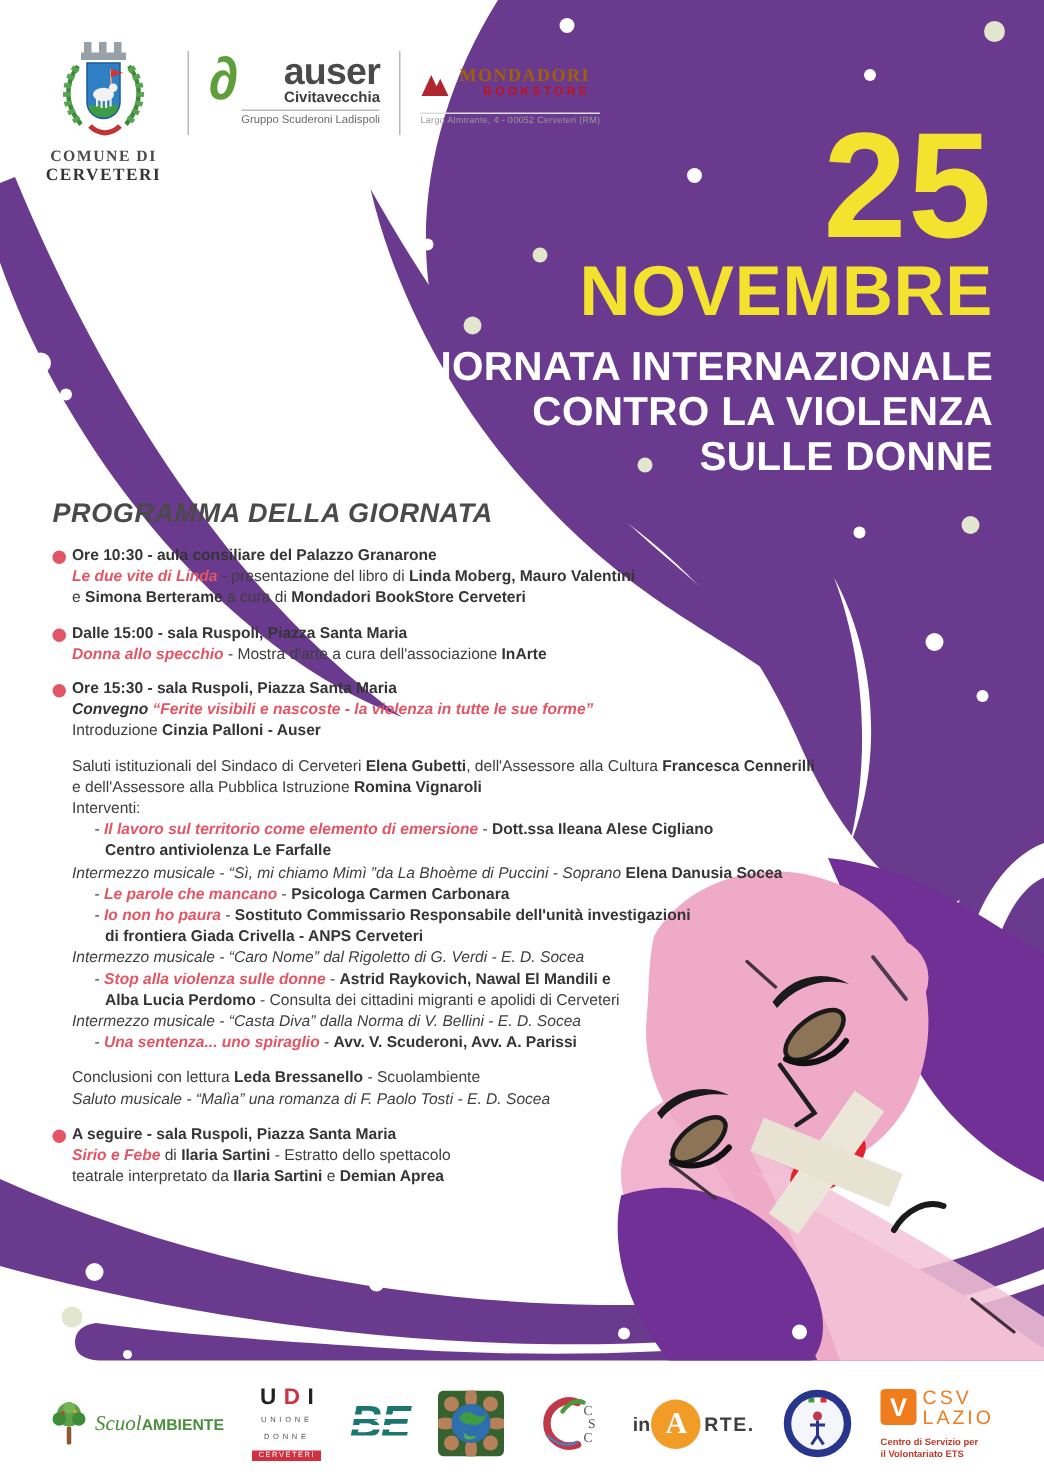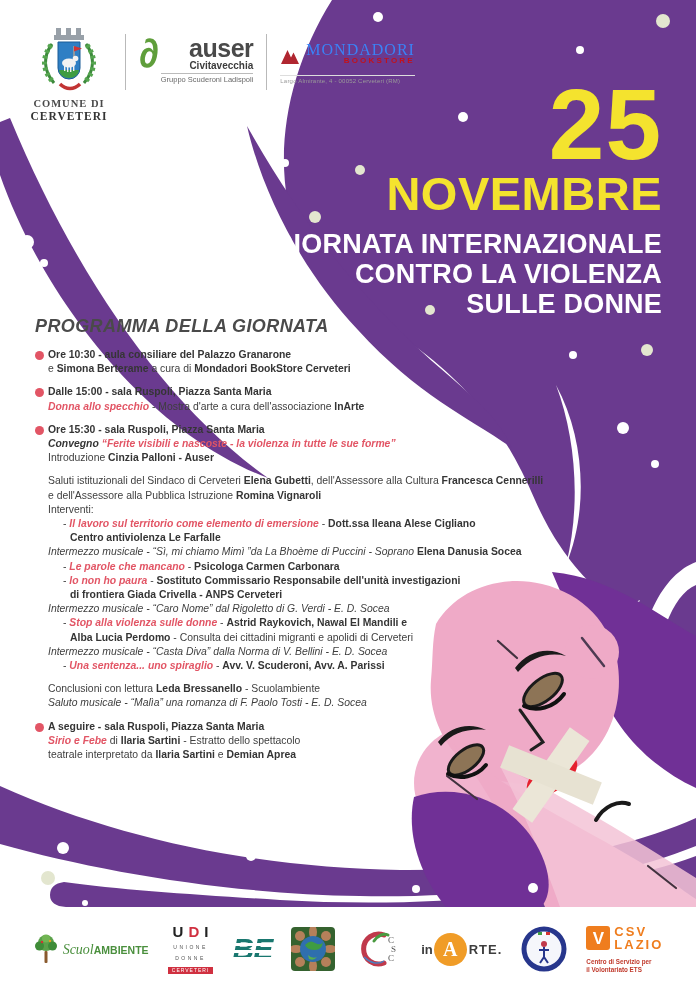--- a/index.html
+++ b/index.html
@@ -14,30 +14,30 @@
   .vdiv{width:1px;height:56px;background:#b9b9b9;margin-top:8px;}
   .auser-block{display:flex;align-items:flex-start;gap:2px;margin-top:10px;}
   .auser-d{font-size:40px;line-height:34px;color:#5f9e3b;font-style:italic;font-weight:700;}
   .auser-col{text-align:right;}
   .auser-name{font-size:25px;font-weight:700;color:#4a4a4a;line-height:24px;letter-spacing:-0.5px;}
   .auser-city{font-size:10px;font-weight:700;color:#3c3c3c;line-height:11px;}
   .auser-group{font-size:7.5px;color:#6a6a6a;line-height:9px;border-top:1px solid #bbb;margin-top:2px;padding-top:1px;}
   .mond-block{margin-top:18px;text-align:left;}
   .mond-row{display:flex;align-items:flex-end;gap:4px;}
   .mond-texts{line-height:12px;}
-  .mond-name{font-family:"Liberation Serif",serif;font-weight:400;font-size:16px;color:#3b82f6;letter-spacing:1px;}
+  .mond-name{font-family:"Liberation Serif",serif;font-weight:700;font-size:12px;color:#a16207;letter-spacing:1px;}
   .mond-sub{font-size:8px;font-weight:700;color:#c1121c;letter-spacing:2.2px;text-align:right;line-height:9px;}
   .mond-addr{font-size:6px;color:#9a9a9a;margin-top:10px;border-top:1px solid #ddd;padding-top:2px;letter-spacing:.2px;}
   
   .hero{position:absolute;top:80px;right:34px;z-index:2;text-align:right;}
   .hero-day{font-size:100px;font-weight:800;color:#f4e32e;line-height:88px;letter-spacing:1px;}
   .hero-month{font-size:47px;font-weight:800;color:#f4e32e;line-height:52px;letter-spacing:.5px;}
   .hero-sub{margin-top:9px;font-size:27px;font-weight:700;color:#ffffff;line-height:30px;letter-spacing:.2px;}
   
-  .program{position:absolute;left:35px;top:316px;width:540px;z-index:2;color:#3e3e3e;}
+  .program{position:absolute;left:35px;top:332px;width:540px;z-index:2;color:#3e3e3e;}
   .program-heading{font-size:18px;font-weight:700;font-style:italic;color:#4a4a4a;letter-spacing:.4px;margin-bottom:11px;}
   .pblock{margin:0;}
   .pblock.gap{margin-top:9px;}
   .pline{position:relative;padding-left:13px;font-size:10.4px;line-height:14.2px;white-space:nowrap;}
   .dot{position:absolute;left:0;top:3px;width:9px;height:9px;border-radius:50%;background:#e25565;}
   .sg-n{font-weight:400;color:#3e3e3e;}
   .sg-b{font-weight:700;color:#353535;}
   .sg-i{font-style:italic;color:#3e3e3e;}
   .sg-bi{font-weight:700;font-style:italic;color:#353535;}
   .sg-ri{font-weight:700;font-style:italic;color:#e25565;}
@@ -57,21 +57,21 @@
   .be-stripe{position:absolute;left:-2px;width:44px;height:2.5px;background:#fff;}
   .inarte{display:flex;align-items:center;color:#3d3d3d;}
   .inarte-in{font-size:13px;font-weight:600;margin-right:-3px;}
   .inarte-a{width:33px;height:33px;border-radius:50%;background:#f09c27;color:#fff;display:flex;align-items:center;justify-content:center;
             font-family:"Liberation Serif",serif;font-weight:700;font-size:20px;}
   .inarte-rte{font-size:13px;font-weight:600;letter-spacing:1px;margin-left:-2px;}
   .csv{display:flex;flex-direction:column;align-items:flex-start;line-height:1;}
   .csv-top{display:flex;align-items:center;gap:4px;}
   .csv-box{width:24px;height:24px;background:#ef7d1e;border-radius:3px;color:#fff;font-weight:800;font-size:17px;
            display:flex;align-items:center;justify-content:center;}
-  .csv-acr{color:#ef7d1e;font-weight:700;font-size:13px;letter-spacing:2px;line-height:13px;}
+  .csv-acr{color:#ef7d1e;font-weight:400;font-size:13px;letter-spacing:2px;line-height:13px;}
   .csv-desc{font-size:6.3px;color:#c0392b;margin-top:3px;line-height:7.5px;font-weight:700;}
 </style>
 </head>
 <body>
 
 <div class="poster">
 
   <svg class="bg-art" width="696" height="988" viewBox="0 0 696 988">
 
     <path fill="#6a3a8f" d="M 332 0 C 285 75 270 165 298 240 C 318 292 368 312 420 350 C 470 388 505 430 535 500 C 558 552 600 615 696 645 L 696 0 Z"></path>
@@ -197,20 +197,21 @@
       <div>CONTRO LA VIOLENZA</div>
       <div>SULLE DONNE</div>
     </div>
   </div>
 
   <div class="program">
     <div class="program-heading">PROGRAMMA DELLA GIORNATA</div>
     <div>
         <div class="pblock">
           <div class="pline" style="padding-left: 13px;"><span class="dot"></span><span class="sg-b">Ore 10:30 - aula consiliare del Palazzo Granarone</span></div>
+          <div class="pline" style="padding-left: 13px;"><span class="sg-ri">Le due vite di Linda</span><span class="sg-n"> - presentazione del libro di </span><span class="sg-b">Linda Moberg, Mauro Valentini</span></div>
           <div class="pline" style="padding-left: 13px;"><span class="sg-n">e </span><span class="sg-b">Simona Berterame</span><span class="sg-n"> a cura di </span><span class="sg-b">Mondadori BookStore Cerveteri</span></div>
         </div>
         <div class="pblock gap">
           <div class="pline" style="padding-left: 13px;"><span class="dot"></span><span class="sg-b">Dalle 15:00 - sala Ruspoli, Piazza Santa Maria</span></div>
           <div class="pline" style="padding-left: 13px;"><span class="sg-ri">Donna allo specchio</span><span class="sg-n"> - Mostra d'arte a cura dell'associazione </span><span class="sg-b">InArte</span></div>
         </div>
         <div class="pblock gap">
           <div class="pline" style="padding-left: 13px;"><span class="dot"></span><span class="sg-b">Ore 15:30 - sala Ruspoli, Piazza Santa Maria</span></div>
           <div class="pline" style="padding-left: 13px;"><span class="sg-bi">Convegno </span><span class="sg-ri">“Ferite visibili e nascoste - la violenza in tutte le sue forme”</span></div>
           <div class="pline" style="padding-left: 13px;"><span class="sg-n">Introduzione </span><span class="sg-b">Cinzia Palloni - Auser</span></div>

